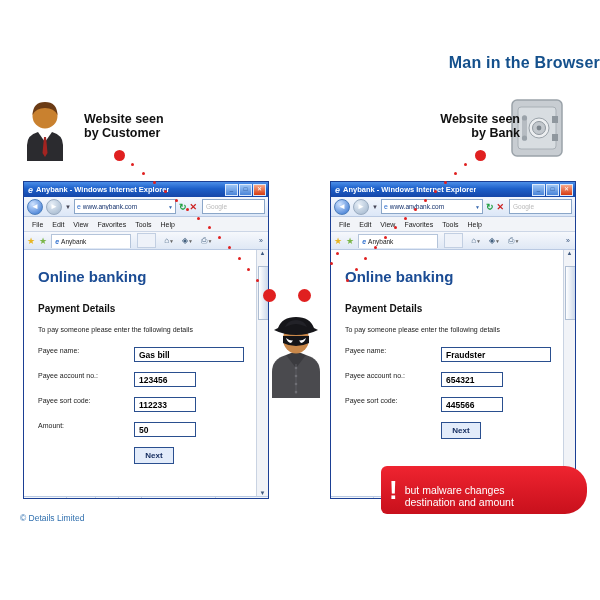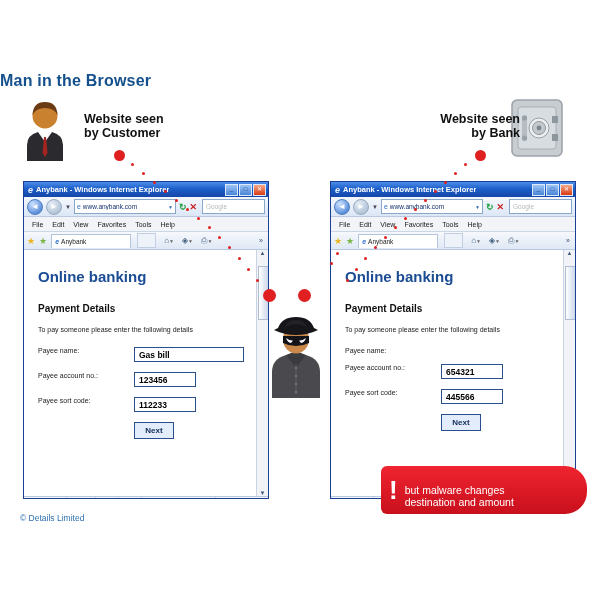--- a/index.html
+++ b/index.html
@@ -11,23 +11,23 @@
   }
   #stage {
     position: relative;
     width: 600px; height: 600px;
     background: #ffffff;
   }
 
   
   .page-title {
     position: absolute;
-    left: 0; top: 72px;
+    left: 0; top: 54px;
     width: 600px;
-    text-align: left;
+    text-align: right;
     font-size: 16px;
     font-weight: bold;
     color: #14508c;
     letter-spacing: .2px;
   }
 
   
   .caption {
     position: absolute;
     font-size: 12.5px;
@@ -367,20 +367,26 @@
           <span class="field-input w-mid">
             <span class="val">123456</span>
           </span>
         </div>
         <div class="field-row">
           <span class="field-label">Payee sort code:</span>
           <span class="field-input w-mid">
             <span class="val">112233</span>
           </span>
         </div>
+        <div class="field-row">
+          <span class="field-label">Amount:</span>
+          <span class="field-input w-mid">
+            <span class="val">50</span>
+          </span>
+        </div>
         <div class="next-row">
           <span class="next-btn">Next</span>
         </div>
       </div>
 
       <div class="vscroll">
         <span class="arw">▲</span>
         <span class="thumb"></span>
         <span class="arw">▼</span>
       </div>
@@ -454,20 +460,23 @@
     </div>
 
     <div class="content">
       <div class="content-inner">
         <div class="bank-h1">Online banking</div>
         <div class="bank-h2">Payment Details</div>
         <div class="bank-p">To pay someone please enter the following details</div>
 
         <div class="field-row">
           <span class="field-label">Payee name:</span>
+          <span class="field-input w-wide">
+            <span class="val">Fraudster</span>
+          </span>
         </div>
         <div class="field-row">
           <span class="field-label">Payee account no.:</span>
           <span class="field-input w-mid">
             <span class="val">654321</span>
           </span>
         </div>
         <div class="field-row">
           <span class="field-label">Payee sort code:</span>
           <span class="field-input w-mid">

